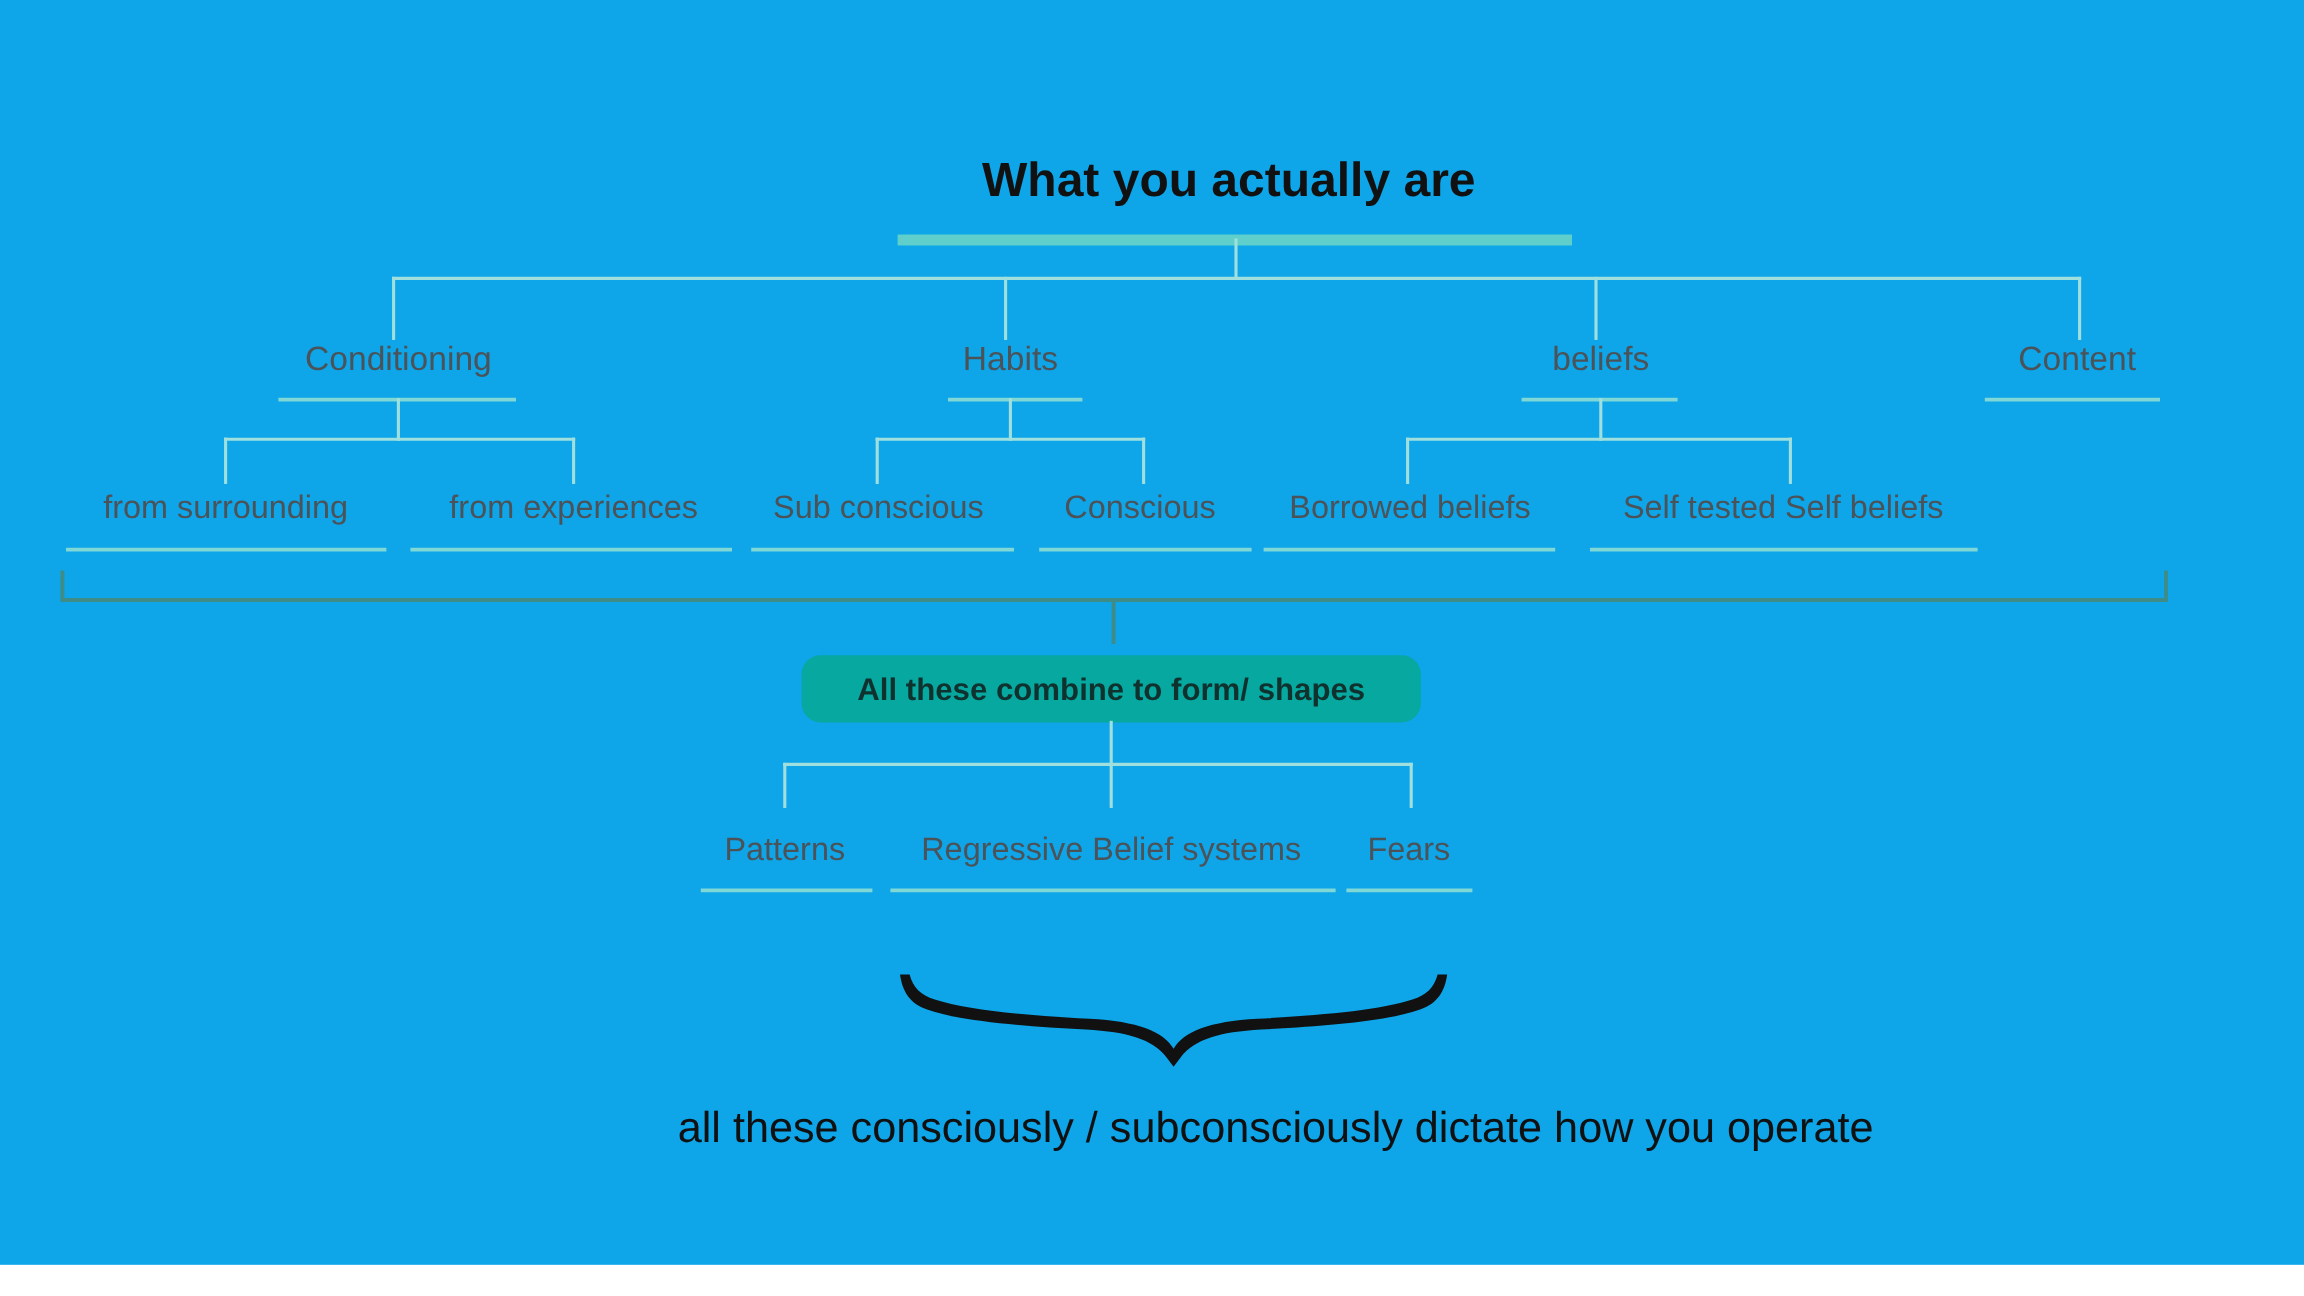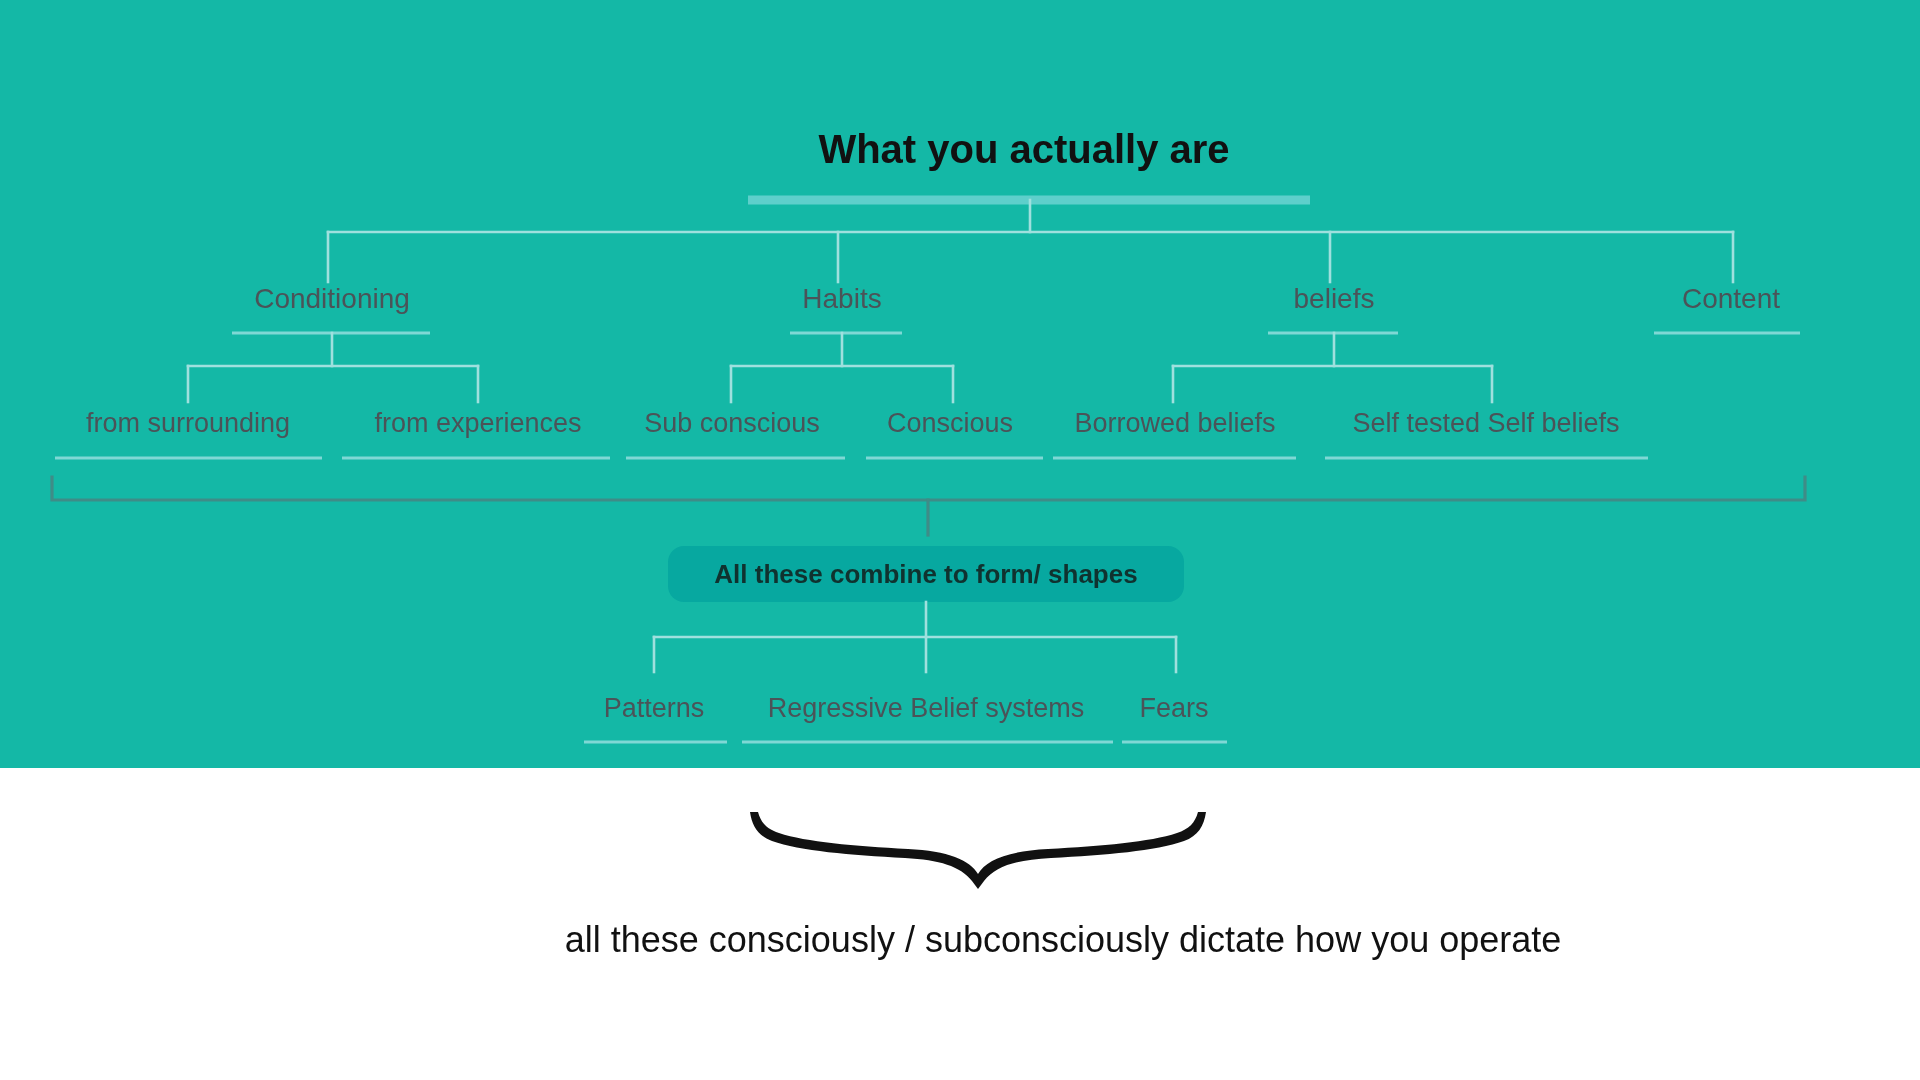--- a/index.html
+++ b/index.html
@@ -9,22 +9,22 @@
   }
   body {
     width: 1920px;
     height: 1080px;
     overflow: hidden;
     font-family: "Liberation Sans", sans-serif;
   }
   #diagram-root {
     position: relative;
     width: 1920px;
-    height: 768px;
-    background: #14b8a6;
+    height: 1054px;
+    background: #0ea5e9;
   }
   svg.tree-canvas {
     position: absolute;
     top: 0;
     left: 0;
     width: 1920px;
     height: 1080px;
     display: block;
   }
   .node-title {

